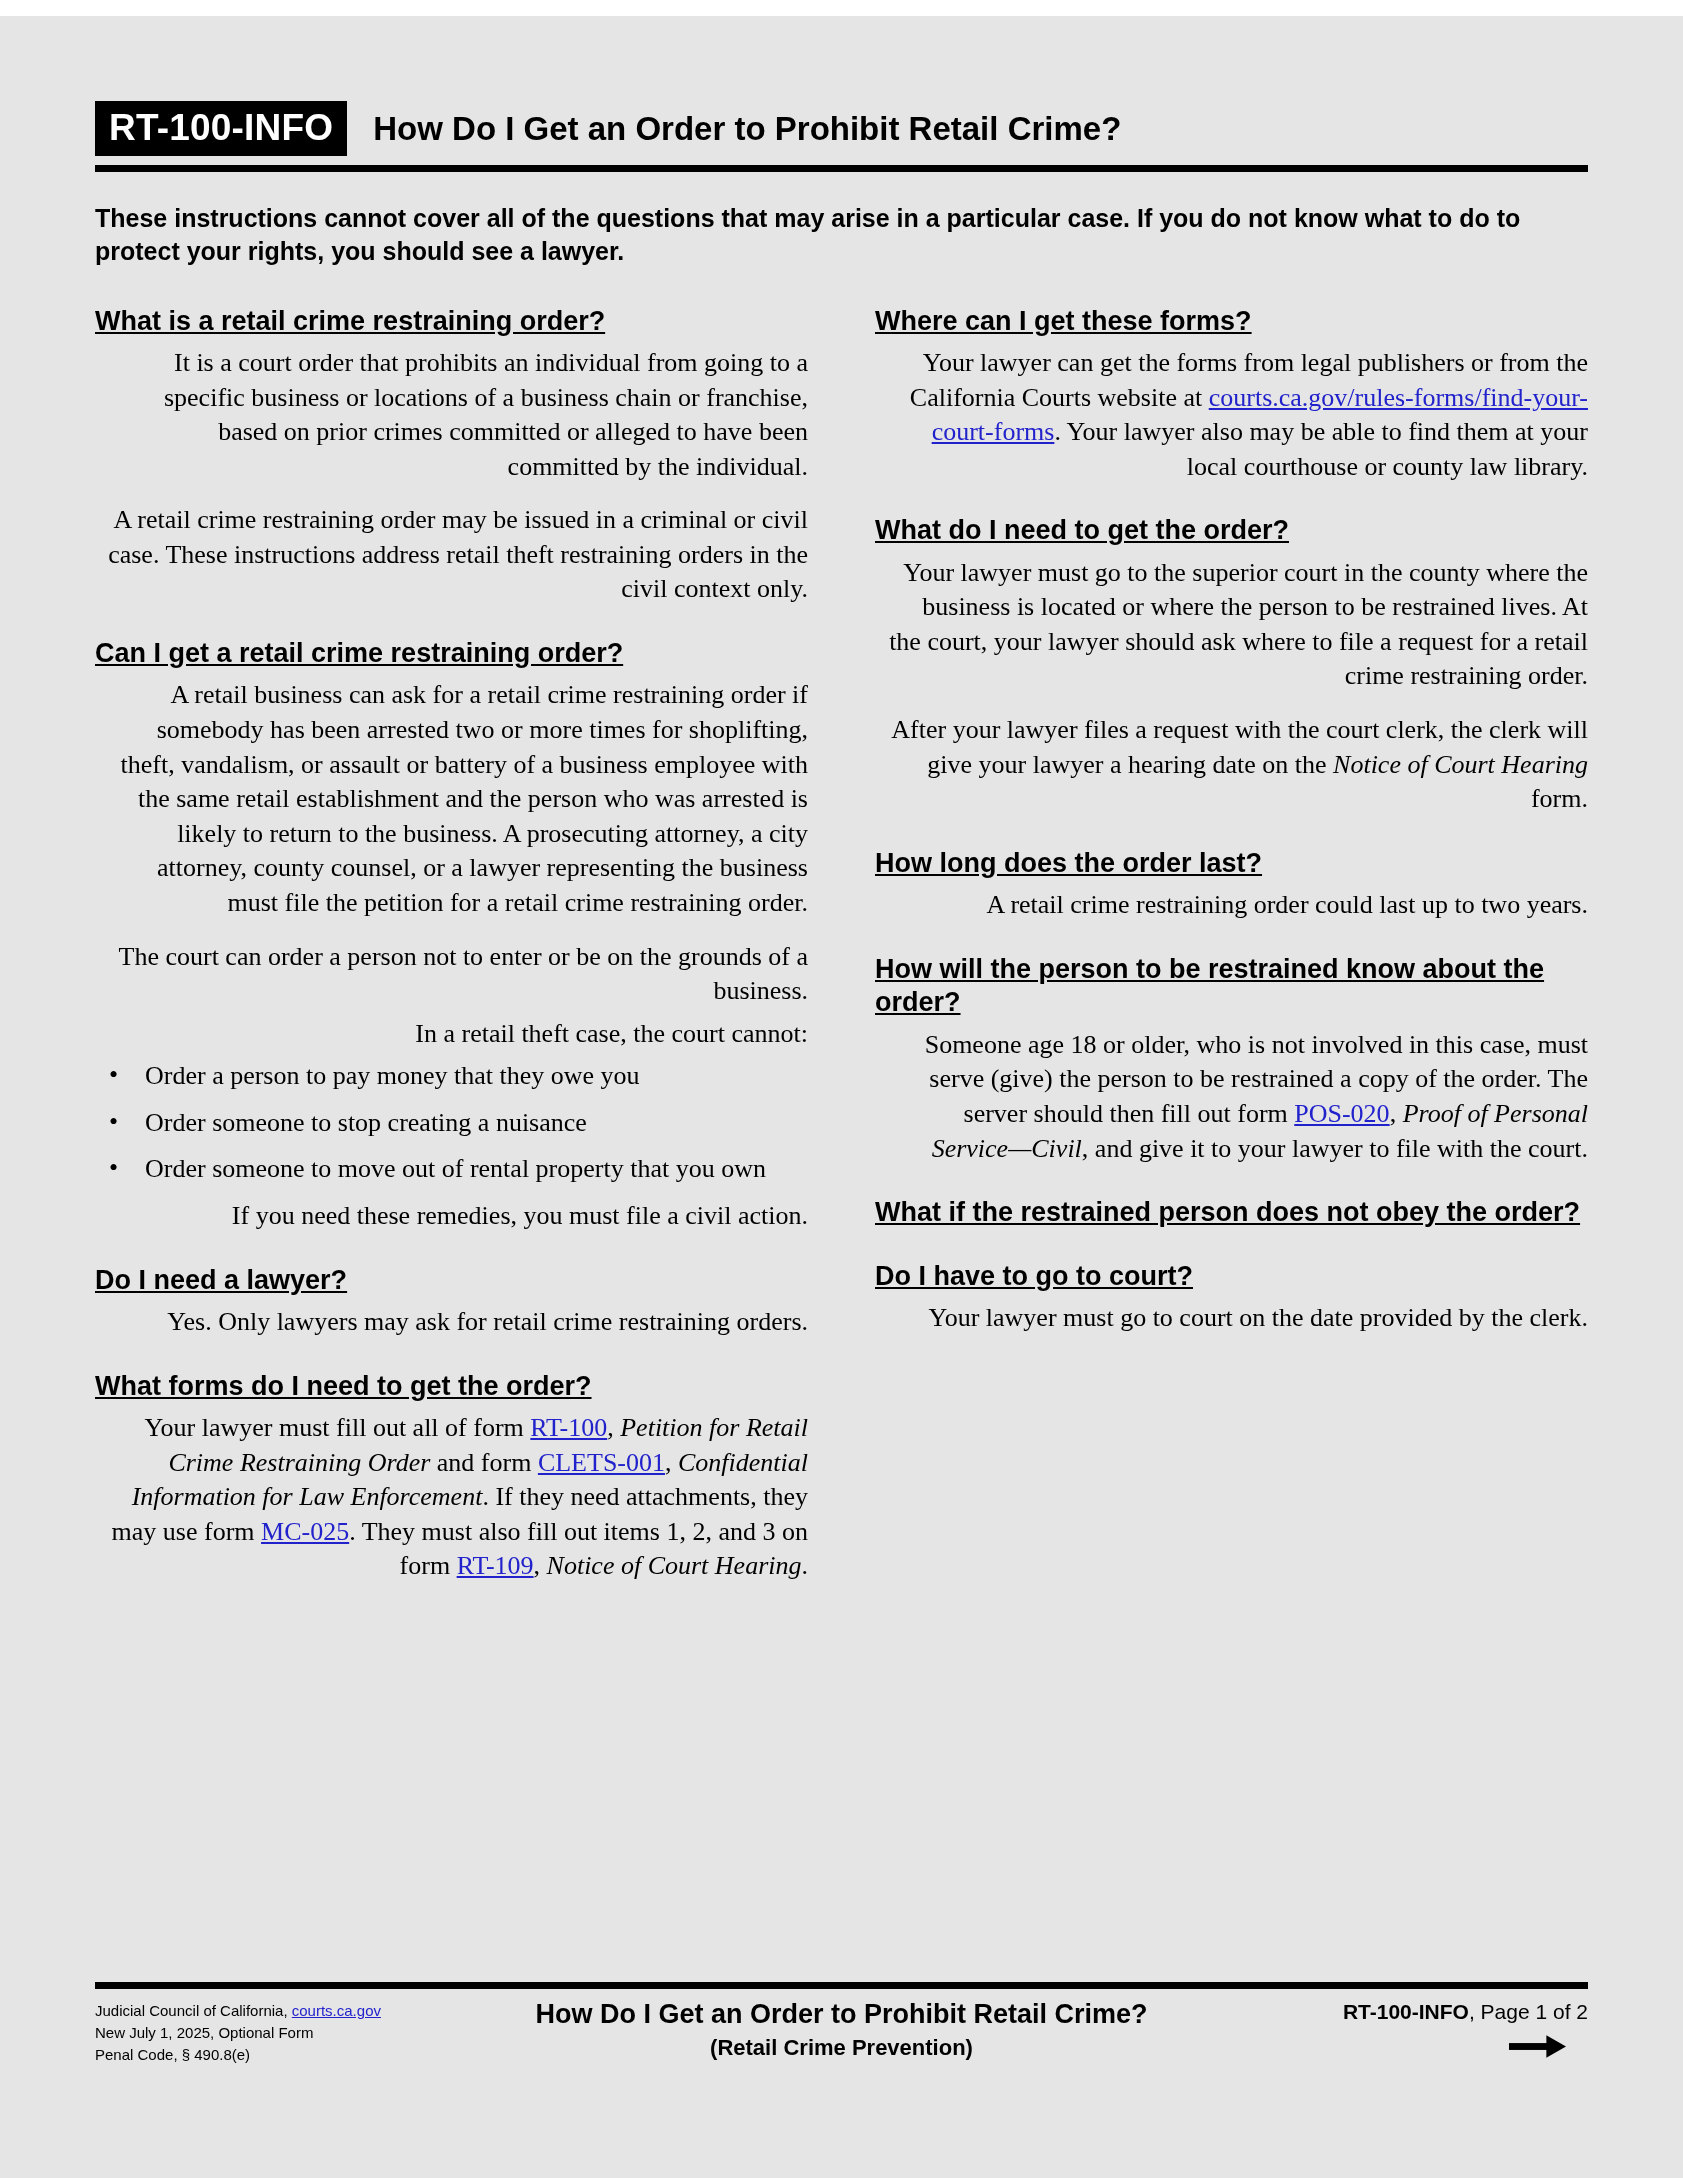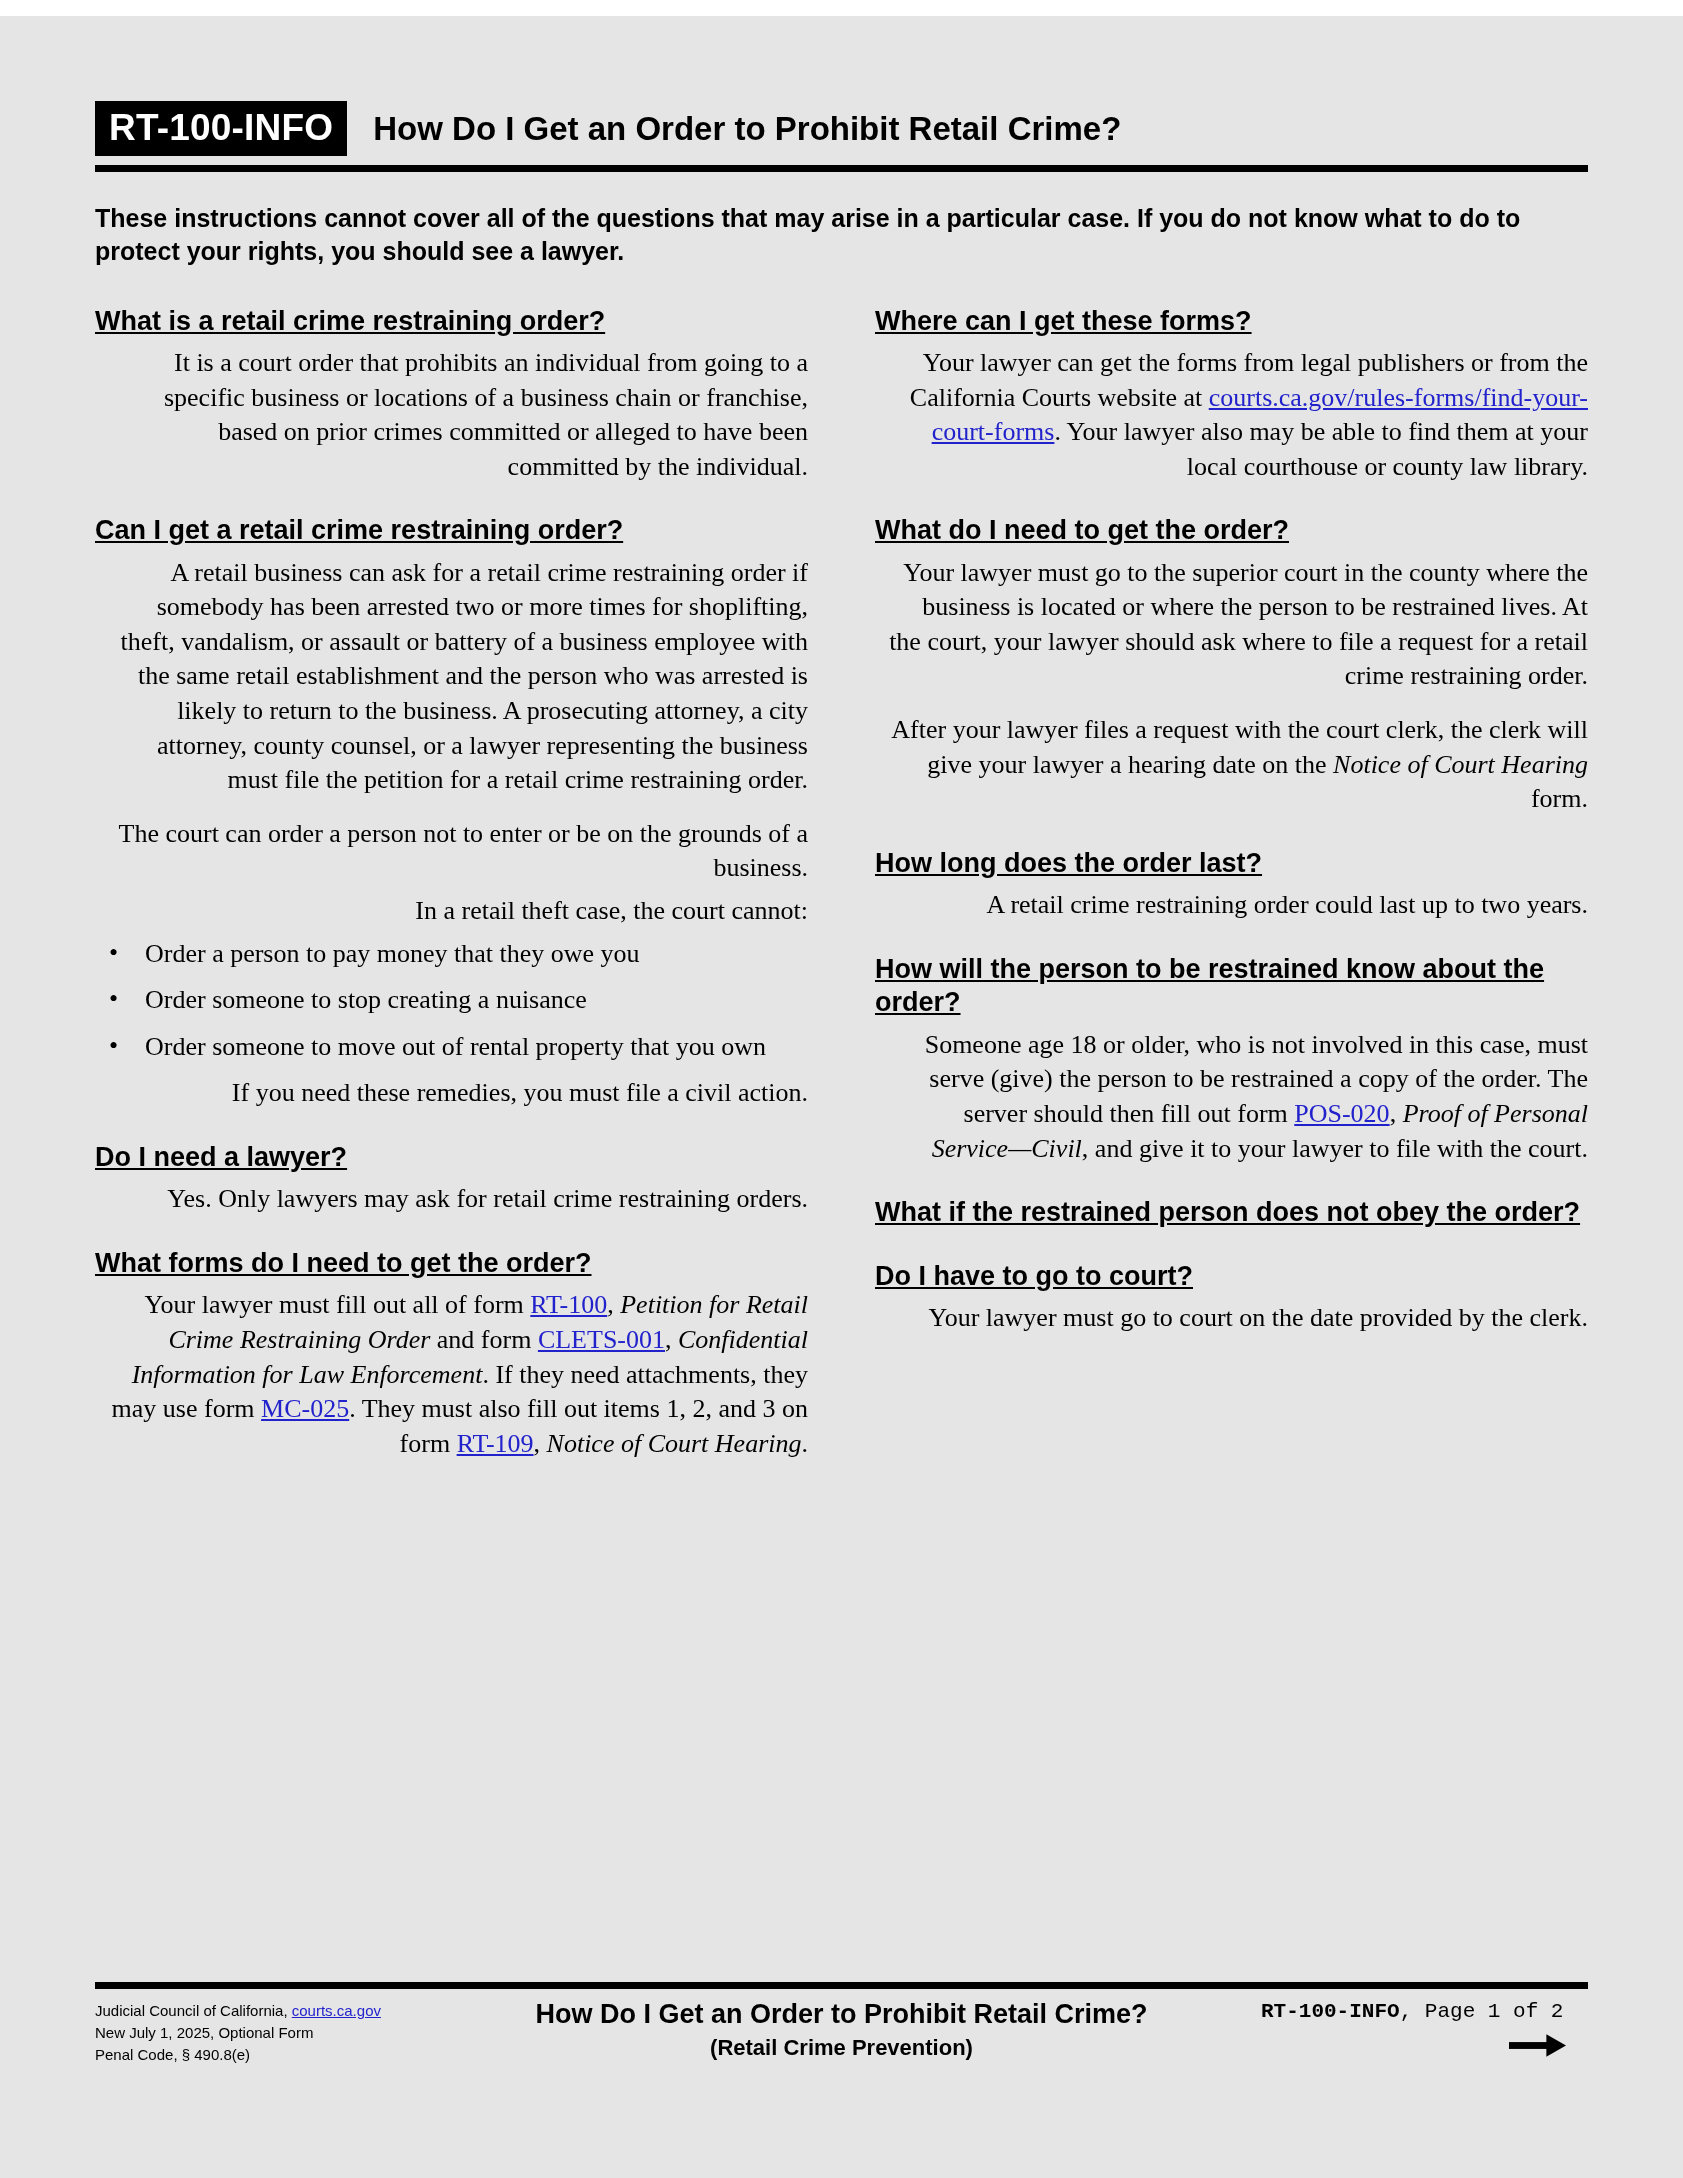--- a/index.html
+++ b/index.html
@@ -163,24 +163,24 @@
   .footer-center .fc-title {
     font-size: 27px;
     line-height: 1.2;
   }
   .footer-center .fc-sub {
     font-size: 22px;
     line-height: 1.3;
     margin-top: 4px;
   }
   .footer-right {
-    font-family: Liberation Mono, monospace;
+    font-family: Liberation Sans, sans-serif;
     font-size: 21px;
     width: 327px;
-    text-align: left;
+    text-align: right;
     padding-top: 2px;
   }
   .footer-right .fr-code {
     font-weight: bold;
   }
   .arrow-wrap {
     text-align: right;
     margin-top: 8px;
     padding-right: 22px;
   }
@@ -206,20 +206,21 @@
     <div class="header-rule"></div>
 
     <p class="intro">These instructions cannot cover all of the questions that may arise in a particular case. If you do not know what to do to protect your rights, you should see a lawyer.</p>
 
     <div class="columns">
 
       <div class="col">
 
         <h2 class="section-head">What is a retail crime restraining order?</h2>
         <p class="body">It is a court order that prohibits an individual from going to a specific business or locations of a business chain or franchise, based on prior crimes committed or alleged to have been committed by the individual.</p>
+        <p class="body">A retail crime restraining order may be issued in a criminal or civil case. These instructions address retail theft restraining orders in the civil context only.</p>
 
         <h2 class="section-head">Can I get a retail crime restraining order?</h2>
         <p class="body">A retail business can ask for a retail crime restraining order if somebody has been arrested two or more times for shoplifting, theft, vandalism, or assault or battery of a business employee with the same retail establishment and the person who was arrested is likely to return to the business. A prosecuting attorney, a city attorney, county counsel, or a lawyer representing the business must file the petition for a retail crime restraining order.</p>
 
         <p class="body tight">The court can order a person not to enter or be on the grounds of a business.</p>
         <p class="body tight">In a retail theft case, the court cannot:</p>
         <ul class="bullets">
           <li>Order a person to pay money that they owe you</li>
           <li>Order someone to stop creating a nuisance</li>
           <li>Order someone to move out of rental property that you own</li>

